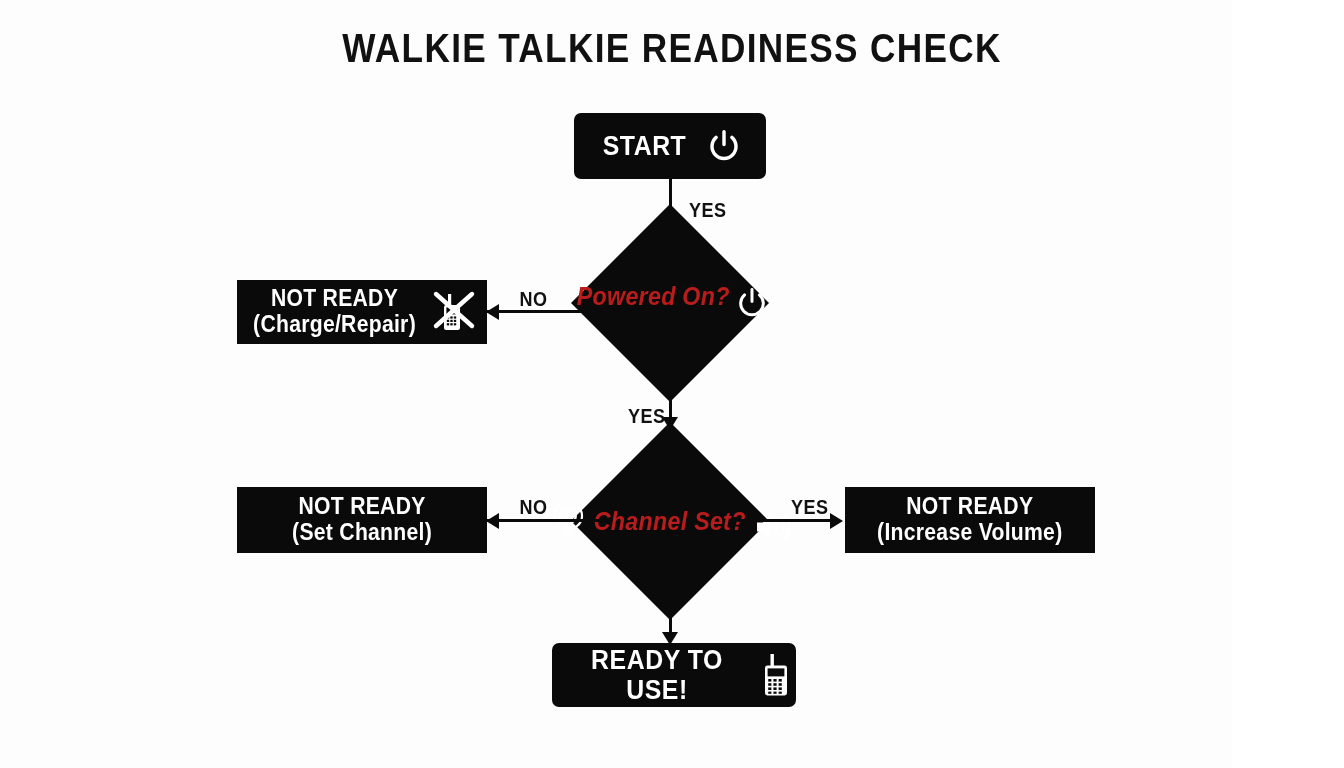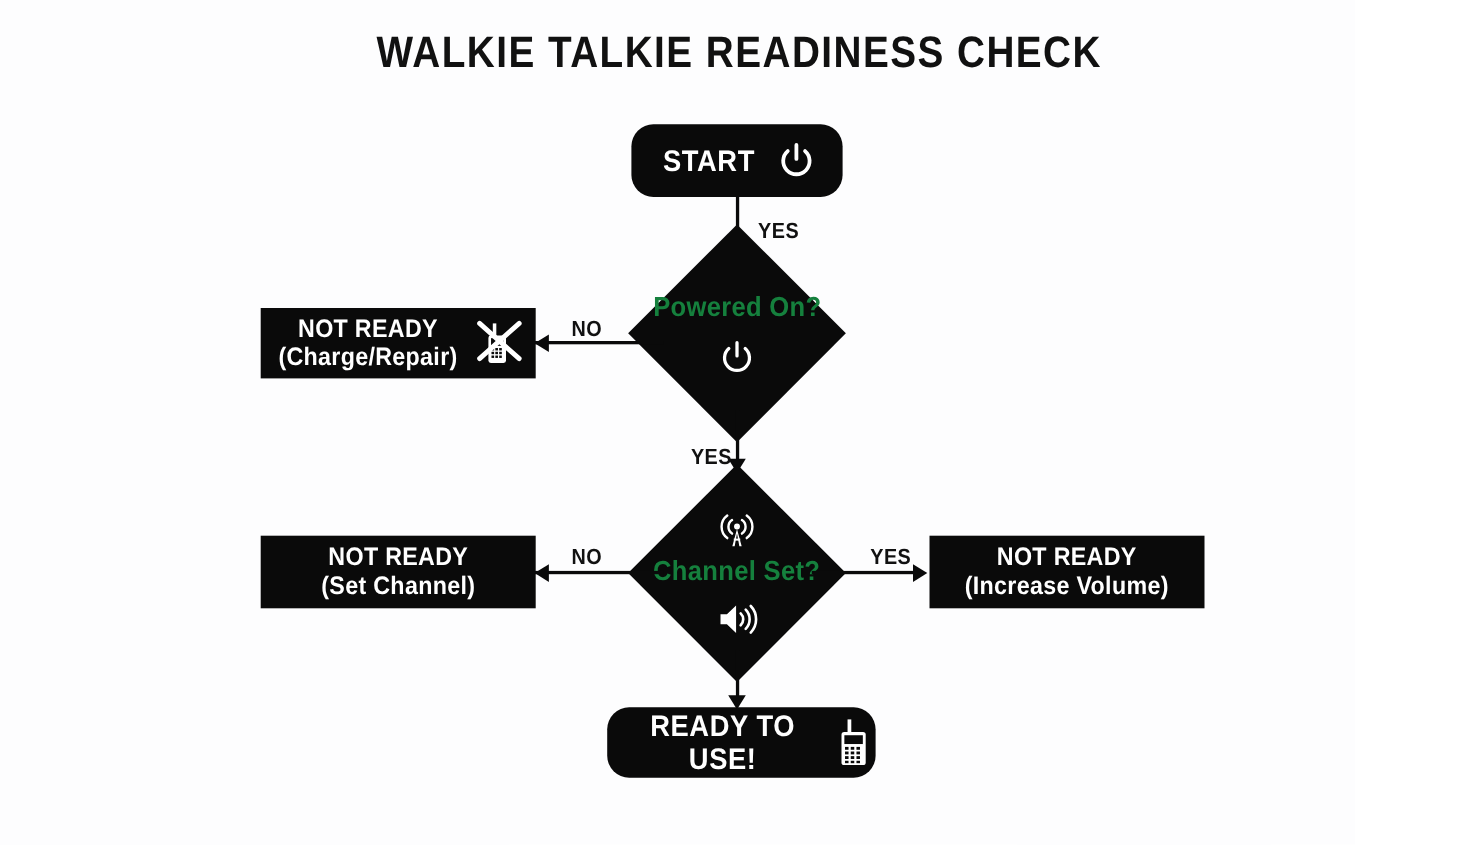--- a/index.html
+++ b/index.html
@@ -36,21 +36,21 @@
   
   .node {
     position: absolute;
     background: #0a0a0a;
     color: #ffffff;
     display: flex;
     align-items: center;
     justify-content: center;
     box-sizing: border-box;
   }
-  .node.rounded { border-radius: 20px; justify-content: center; }
+  .node.rounded { border-radius: 7px; justify-content: center; }
 
   .node-label {
     font-family: "Liberation Sans Narrow", "Liberation Sans", sans-serif;
     font-weight: 700;
     text-align: center;
     line-height: 1.12;
     transform: scaleX(0.92);
     white-space: pre-line;
   }
 
@@ -59,25 +59,26 @@
 
   
   .diamond {
     position: absolute;
     background: #0a0a0a;
     transform: rotate(45deg);
   }
   .diamond-content {
     position: absolute;
     display: flex;
-    flex-direction: column;
+    flex-direction: row;
     align-items: center;
     justify-content: center;
-    color: #15803d;
+    color: #b91c1c;
     pointer-events: none;
+    font-style: italic;
   }
   .diamond-text {
     font-family: "Liberation Sans Narrow", "Liberation Sans", sans-serif;
     font-weight: 700;
     font-size: 25px;
     letter-spacing: 0.3px;
     transform: scaleX(0.93);
     white-space: nowrap;
   }
 

